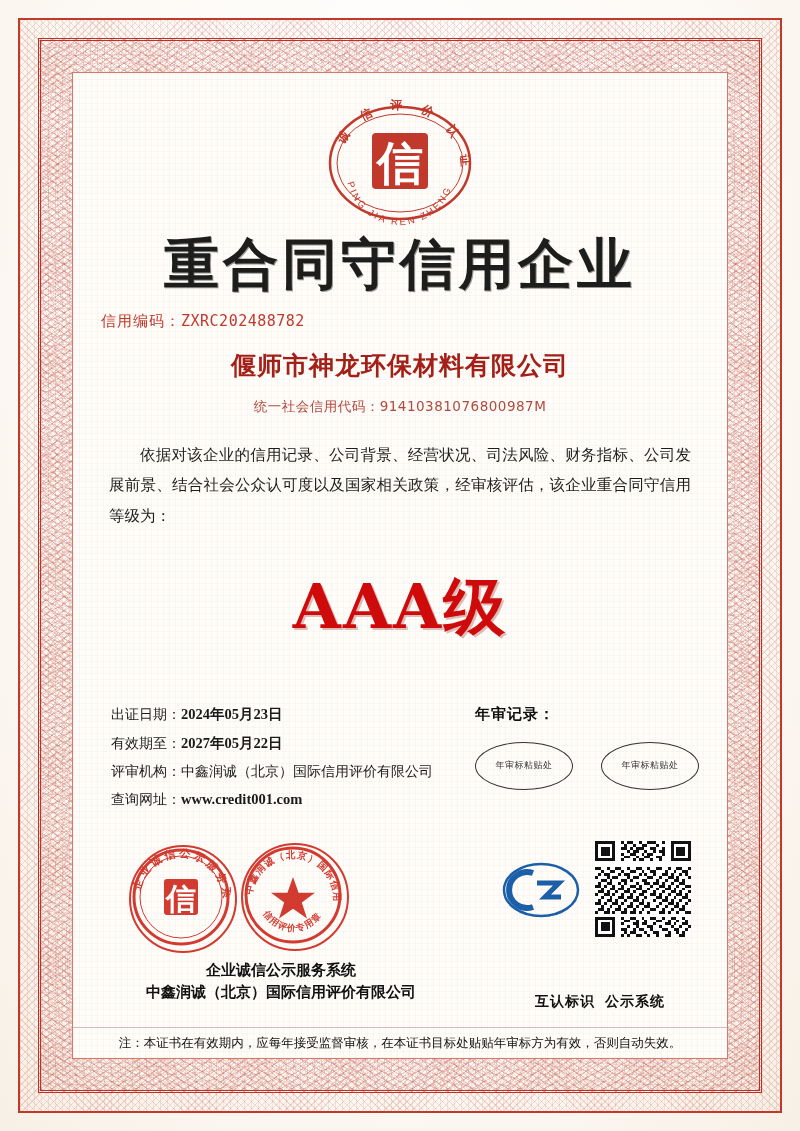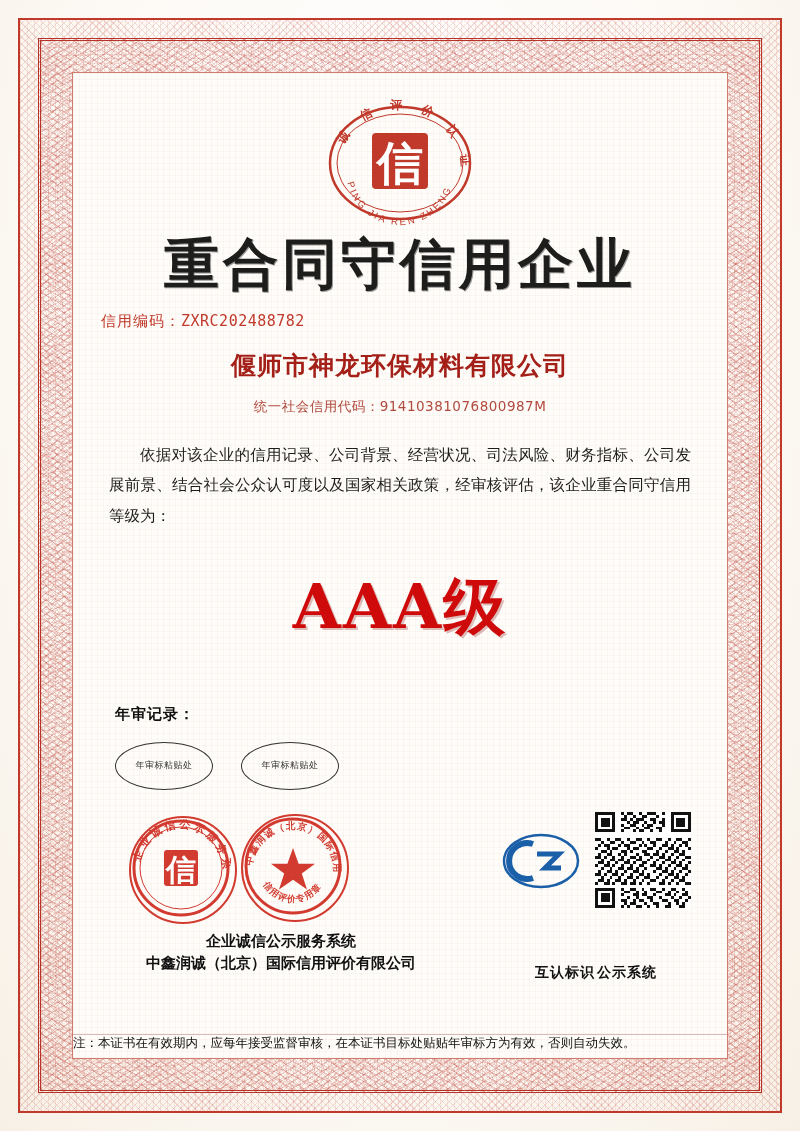--- a/index.html
+++ b/index.html
@@ -233,35 +233,37 @@
   .cap-mid{
     position:absolute;left:386px;width:108px;text-align:right;
     font-family:"DejaVu Sans", sans-serif;
     font-weight:bold;
     font-size:14px;
     color:#111;
     top:34px;
     letter-spacing:1px;
   }
   .cap-right{
-    position:absolute;right:12px;width:120px;text-align:center;
+    position:absolute;right:4px;width:120px;text-align:center;
     font-family:"DejaVu Sans", sans-serif;
     font-weight:bold;
     font-size:14px;
     color:#111;
     top:34px;
     letter-spacing:1px;
   }
   .footnote{
     position:absolute;
     left:0;right:0;bottom:6px;
+    text-align:center;
     font-family:"DejaVu Sans", sans-serif;
     font-size:12.5px;
     color:#111;
     border-top:1px solid #d9b9b4;
+    padding-top:7px;
   }
 </style>
 </head>
 <body>
 
 <div class="cert">
   <div class="border-outer"></div>
   <div class="guilloche-fill"></div>
   <div class="border-mid"></div>
   <div class="border-inner"></div>
@@ -301,20 +303,34 @@
       <span>统一社会信用代码：</span><span>91410381076800987M</span>
     </div>
 
     <div class="body-text">依据对该企业的信用记录、公司背景、经营状况、司法风险、财务指标、公司发展前景、结合社会公众认可度以及国家相关政策，经审核评估，该企业重合同守信用等级为：</div>
 
     <div class="grade">
       <span>AAA</span><span class="cn">级</span>
     </div>
 
     <div class="mid-row">
+      <div class="info">
+        <div class="info-line">
+          <span>出证日期：</span><span class="val">2024年05月23日</span>
+        </div>
+        <div class="info-line">
+          <span>有效期至：</span><span class="val">2027年05月22日</span>
+        </div>
+        <div class="info-line">
+          <span>评审机构：</span><span class="val-cn">中鑫润诚（北京）国际信用评价有限公司</span>
+        </div>
+        <div class="info-line">
+          <span>查询网址：</span><span class="val">www.credit001.com</span>
+        </div>
+      </div>
       <div class="annual">
         <div class="annual-title">年审记录：</div>
         <div class="stamp-row">
           <div class="stamp-oval">年审标粘贴处</div>
           <div class="stamp-oval">年审标粘贴处</div>
         </div>
       </div>
     </div>
 
     <div class="seal-row">

